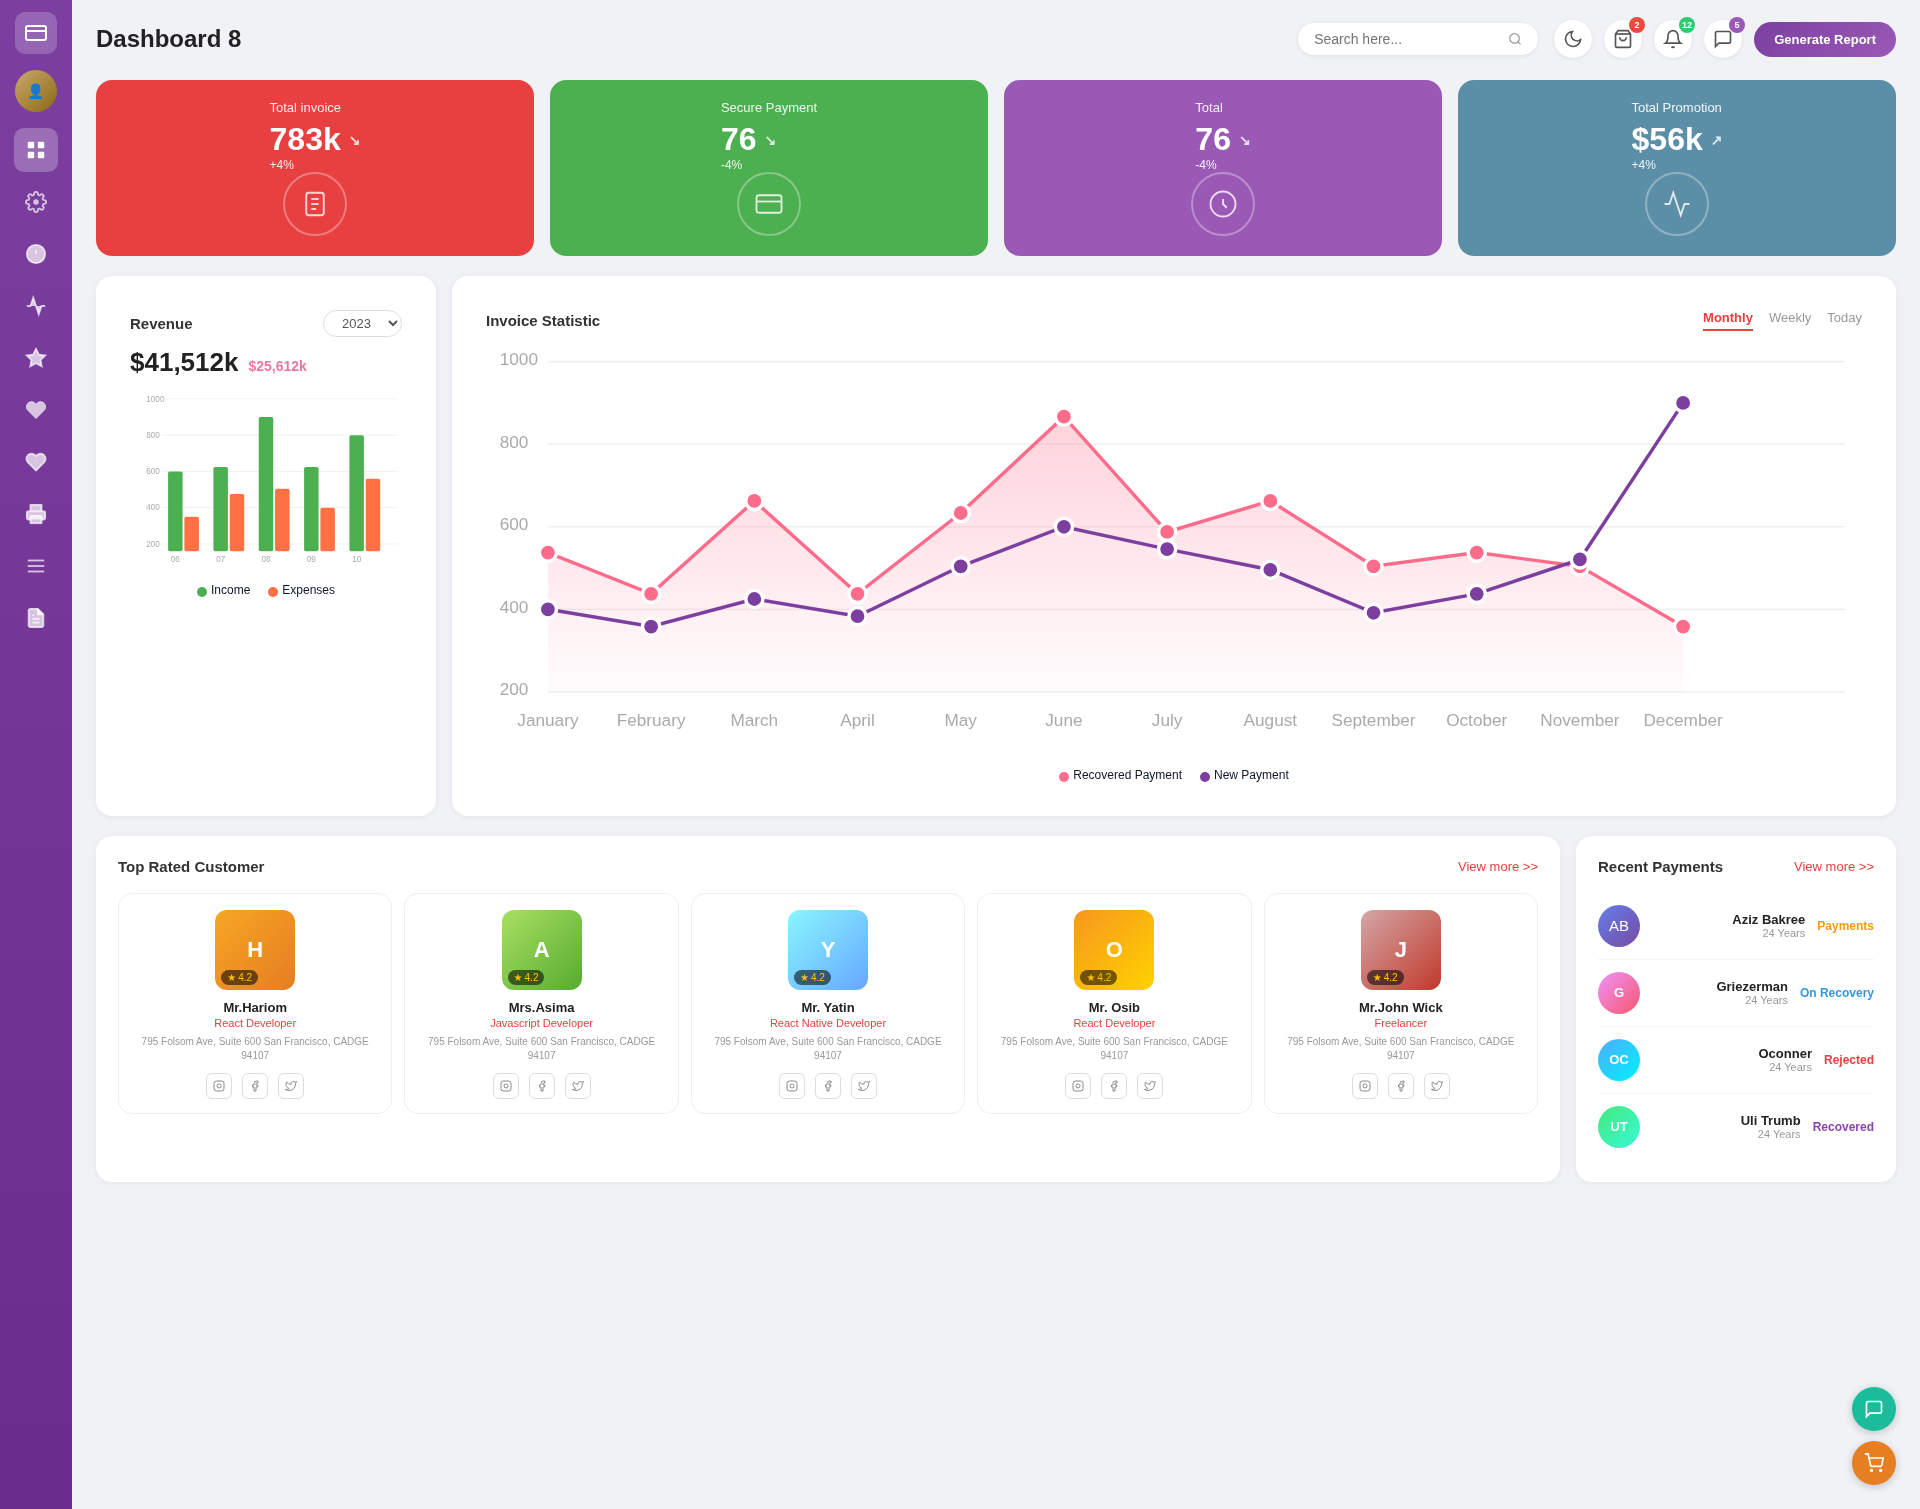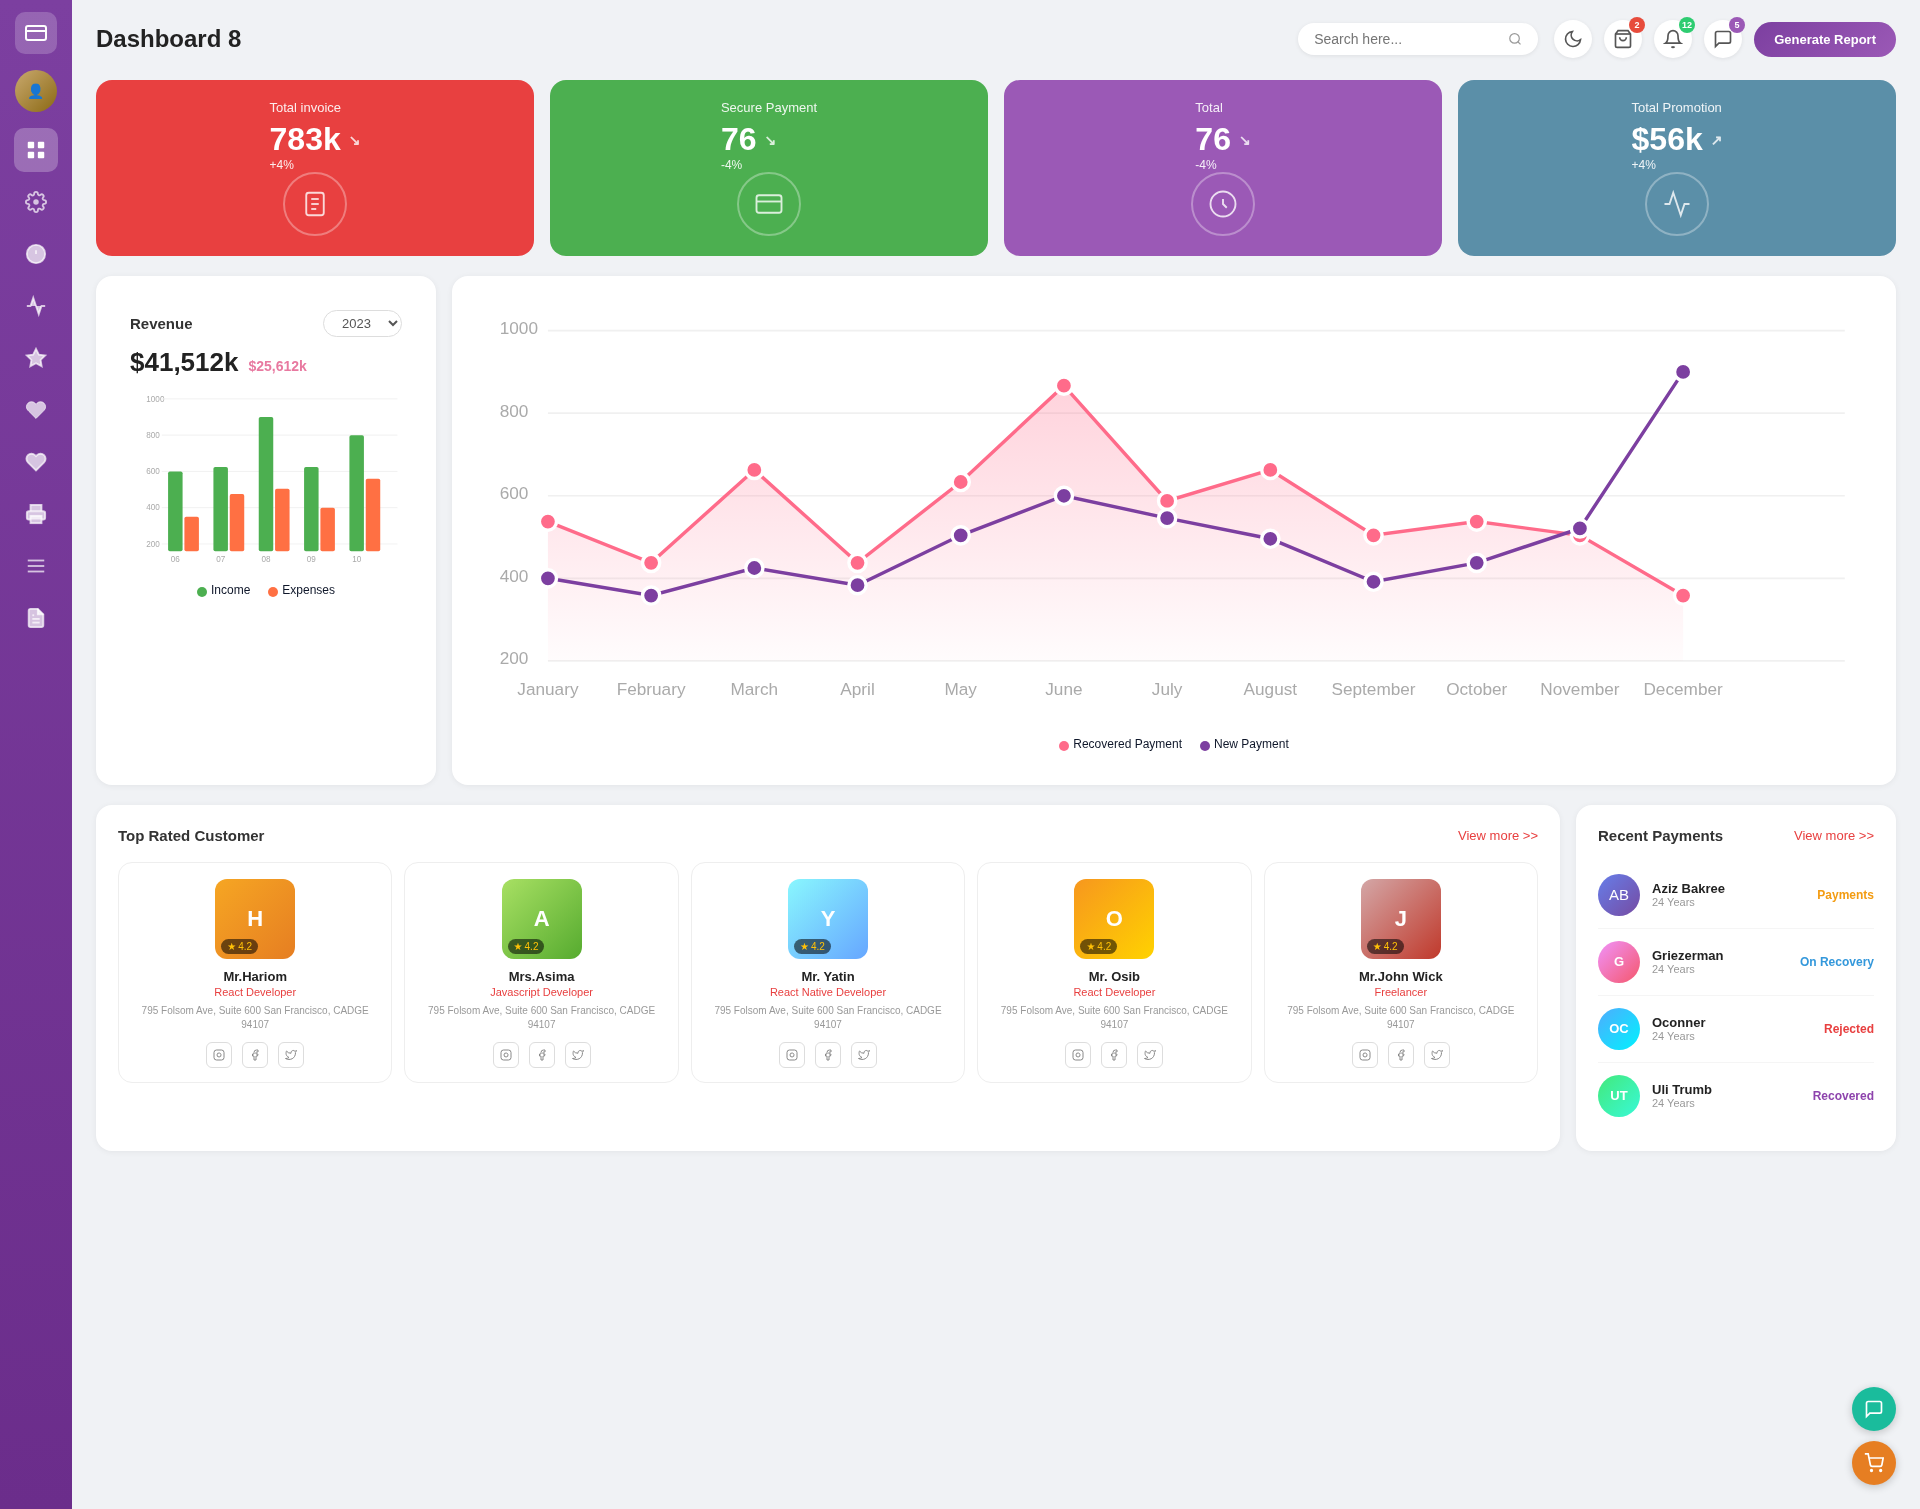--- a/index.html
+++ b/index.html
@@ -277,20 +277,21 @@
       color: #888;
       font-size: 11px;
     }
 
     
     .payments-card {
       background: #fff;
       border-radius: 16px;
       padding: 22px;
       box-shadow: 0 1px 6px rgba(0,0,0,0.06);
+      text-align: right;
     }
     .payment-item {
       display: flex;
       align-items: center;
       gap: 12px;
       padding: 12px 0;
       border-bottom: 1px solid #f5f5f5;
     }
     .payment-item:last-child { border-bottom: none; }
     .payment-avatar {
@@ -584,20 +585,28 @@
           <span>Income</span>
         </div>
         <div class="legend-item">
           <div class="legend-dot" style="background:#ff7043;"></div>
           <span>Expenses</span>
         </div>
       </div>
     </div>
 
     <div class="chart-card">
+      <div class="chart-header">
+        <div class="chart-title">Invoice Statistic</div>
+        <div class="tab-group">
+          <button class="tab-btn active">Monthly</button>
+          <button class="tab-btn">Weekly</button>
+          <button class="tab-btn">Today</button>
+        </div>
+      </div>
       <svg viewBox="0 0 800 240" width="100%" style="overflow:visible;">
 
         <text x="8" y="14" font-size="10" fill="#aaa">1000</text>
         <text x="8" y="62" font-size="10" fill="#aaa">800</text>
         <text x="8" y="110" font-size="10" fill="#aaa">600</text>
         <text x="8" y="158" font-size="10" fill="#aaa">400</text>
         <text x="8" y="206" font-size="10" fill="#aaa">200</text>
 
         <line x1="36" y1="12" x2="790" y2="12" stroke="#f0f0f0" stroke-width="1"></line>
         <line x1="36" y1="60" x2="790" y2="60" stroke="#f0f0f0" stroke-width="1"></line>

